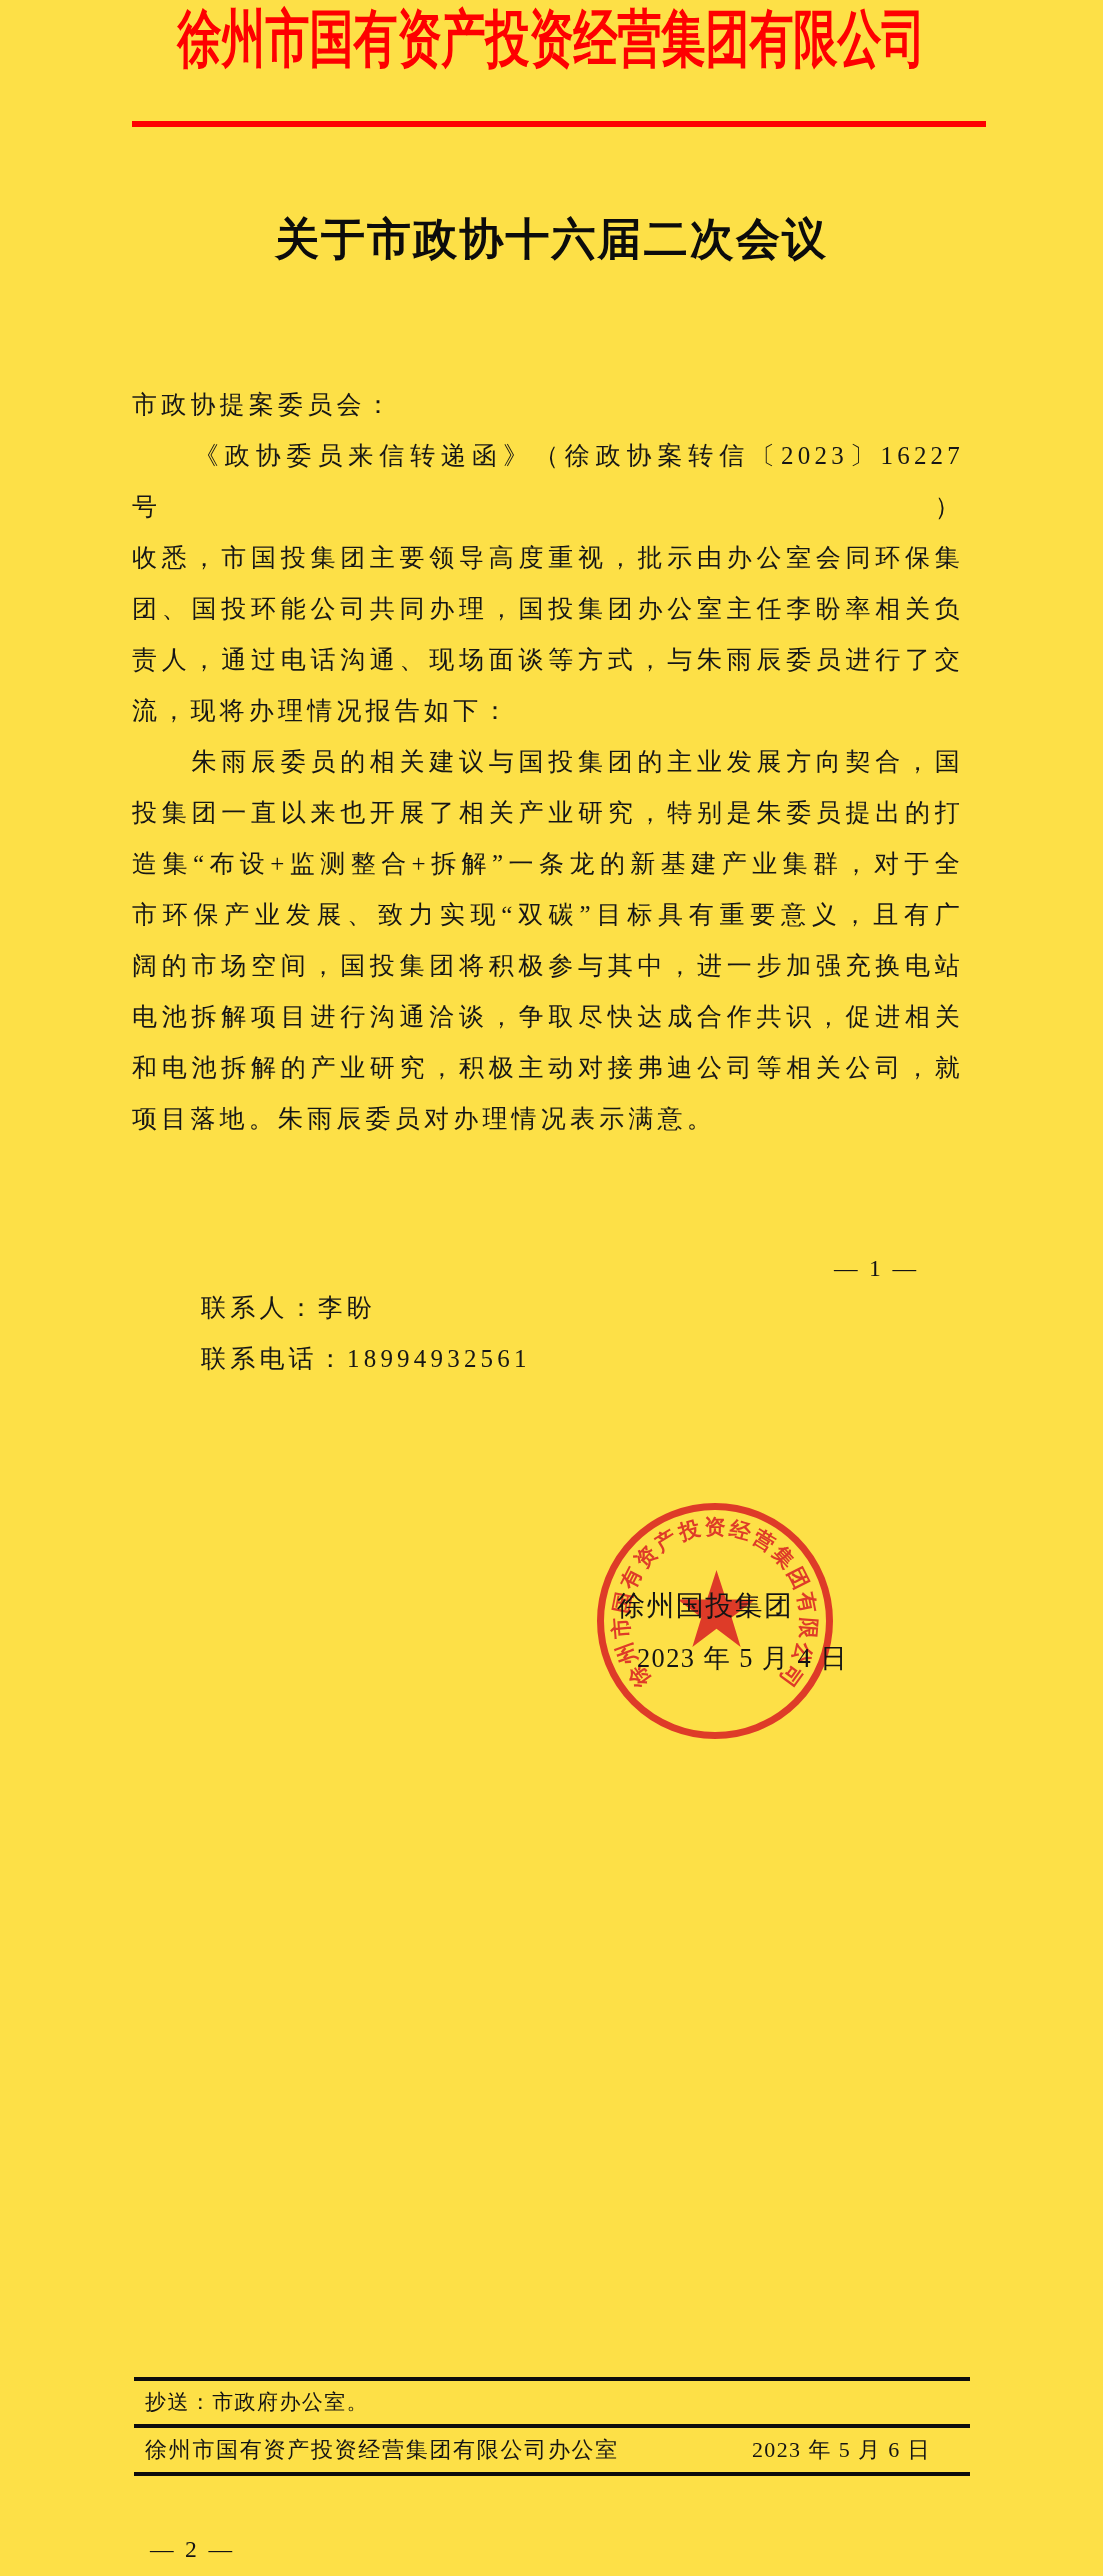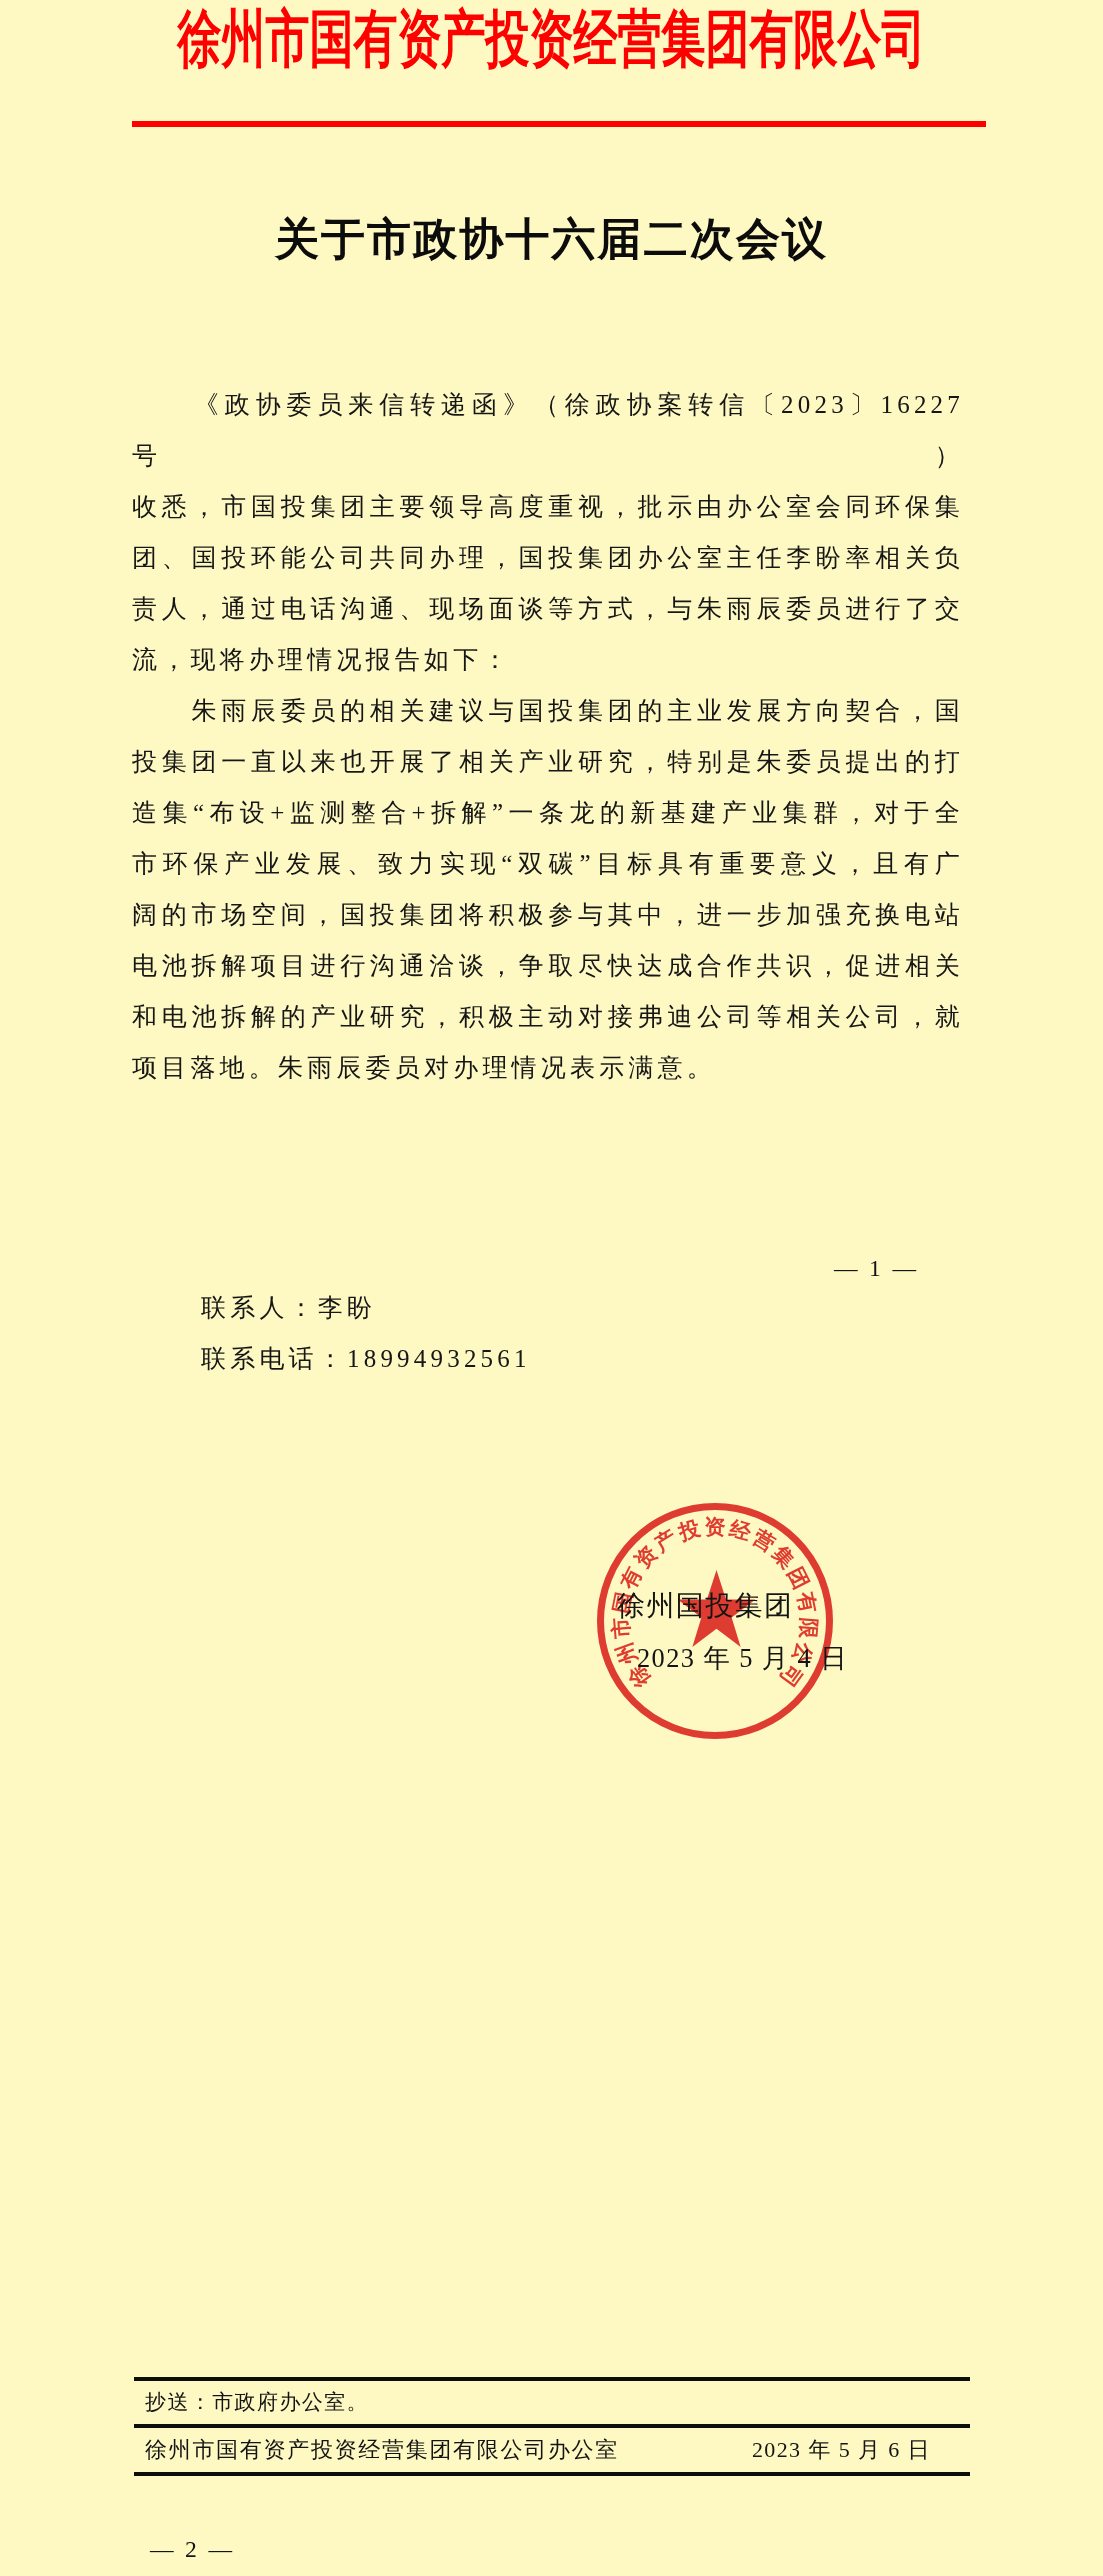--- a/index.html
+++ b/index.html
@@ -1,20 +1,20 @@
 <!DOCTYPE html>
 <html style="font-size:11px"><head>
 <meta charset="utf-8">
 <style>
   html,body{margin:0;padding:0;background:#888;}
   .page{
     position:relative;
     width:1103px;height:2576px;
     margin:0 auto;
-    background:#fef9c3;
+    background:#fde047;
     font-family:"Liberation Serif","DejaVu Serif",serif;
     color:#1d1d1d;
     overflow:hidden;
   }
   
   .letterhead{
     position:absolute;left:0;top:0;width:100%;height:78px;
     display:flex;align-items:center;justify-content:center;
   }
   .letterhead .org{
@@ -111,20 +111,21 @@
   <div class="letterhead">
     <span class="org">徐州市国有资产投资经营集团有限公司</span>
   </div>
   <div class="red-rule"></div>
 
   <div class="doc-title">
     <div>关于市政协十六届二次会议</div>
   </div>
 
   <div class="letter-body">
+      <div class="bline">市政协提案委员会：</div>
       <div class="bline fill">　　《政协委员来信转递函》（徐政协案转信〔2023〕16227 号）</div>
       <div class="bline fill">收悉，市国投集团主要领导高度重视，批示由办公室会同环保集</div>
       <div class="bline fill">团、国投环能公司共同办理，国投集团办公室主任李盼率相关负</div>
       <div class="bline fill">责人，通过电话沟通、现场面谈等方式，与朱雨辰委员进行了交</div>
       <div class="bline">流，现将办理情况报告如下：</div>
       <div class="bline fill">　　朱雨辰委员的相关建议与国投集团的主业发展方向契合，国</div>
       <div class="bline fill">投集团一直以来也开展了相关产业研究，特别是朱委员提出的打</div>
       <div class="bline fill">造集“布设+监测整合+拆解”一条龙的新基建产业集群，对于全</div>
       <div class="bline fill">市环保产业发展、致力实现“双碳”目标具有重要意义，且有广</div>
       <div class="bline fill">阔的市场空间，国投集团将积极参与其中，进一步加强充换电站</div>

